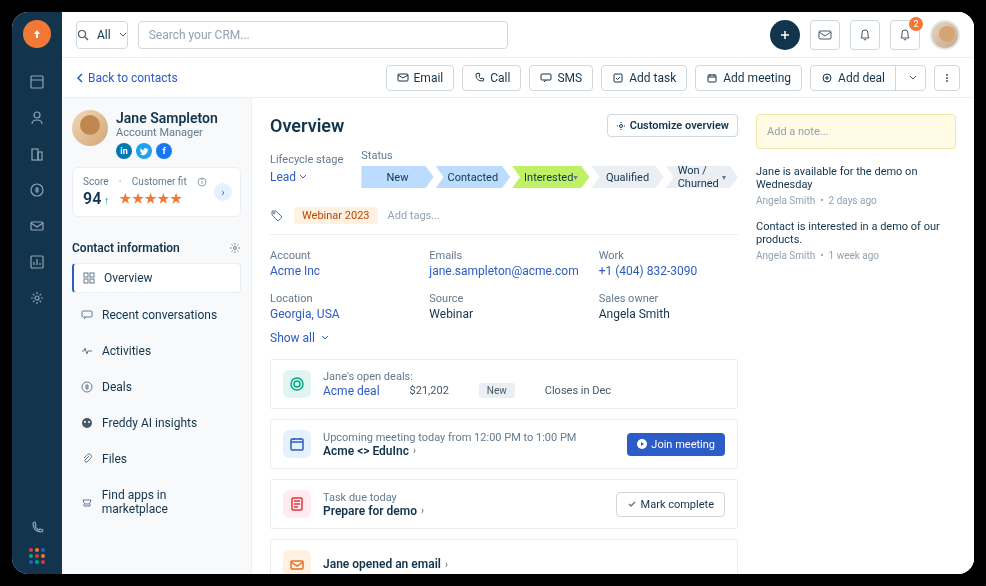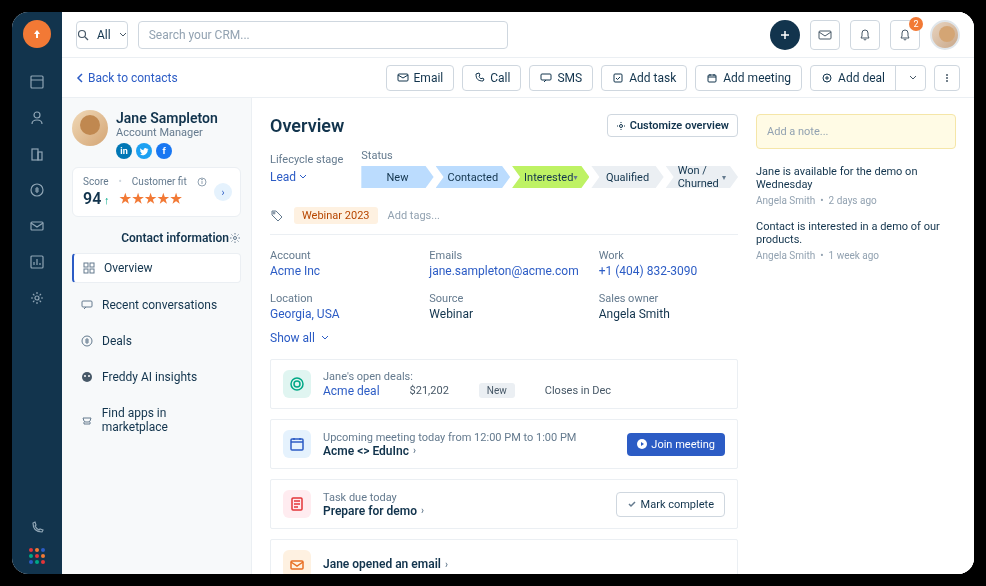--- a/index.html
+++ b/index.html
@@ -47,21 +47,21 @@
 .pava::after{content:'';position:absolute;width:20px;height:20px;background:#c08850;border-radius:50%;top:5px;left:8px;}
 .pname { font-weight: 600; font-size: 14px; text-align: right; }
 .prole { font-size: 11px; color: #647a8e; }
 .socials { display: flex; gap: 4px; margin-top: 4px; }
 .soc { width: 16px; height: 16px; border-radius: 50%; display: flex; align-items: center; justify-content: center; color: #fff; font-size: 9px; font-weight:bold;}
 .scorebox { background: #fff; border: 1px solid #ebeff3; border-radius: 6px; padding: 8px 10px; position: relative; }
 .scorelbl { font-size: 10px; color: #647a8e; display: flex; gap: 10px; align-items:center;}
 .scoreval { font-size: 16px; font-weight: 600; display: flex; align-items: center; gap: 10px; margin-top:2px;}
 .stars { color: #f27935; font-size: 13px; letter-spacing:1px;}
 .arrow-badge { position: absolute; right: 8px; top: 50%; transform: translateY(-50%); width: 18px; height: 18px; background: #e5f2fd; border-radius: 50%; display: flex; align-items: center; justify-content: center; color: #2c5cc5; font-size: 10px; }
-.ci-title { font-weight: 600; font-size: 12px; margin-top: 6px; display:flex; justify-content:flex-end; align-items:center;}
+.ci-title { font-weight: 600; font-size: 12px; margin-top: 16px; display:flex; justify-content:space-between; align-items:center;}
 .gear { color: #647a8e; font-size: 12px; }
 .navitem { display: flex; align-items: center; gap: 8px; padding: 7px 8px; border-radius: 4px; cursor: pointer; font-size: 12px; color: #12344d; }
 .navitem.active { background: #fff; border: 1px solid #ebeff3; border-left: 2px solid #2c5cc5; }
 .navitem .ic { width: 14px; height: 14px; display: flex; align-items: center; justify-content: center; color: #647a8e; font-size: 12px; }
 
 
 .main { flex: 1; background: #fff; padding: 16px 18px; overflow: auto; display:flex; gap:18px;}
 .left { flex: 1; }
 .right { width: 200px; }
 .ovtitle { font-size: 18px; font-weight: 600; margin-bottom: 12px; display:flex; justify-content:space-between; align-items:center;}
@@ -348,35 +348,51 @@
                 <svg width="12" height="12" viewBox="0 0 12 12" fill="none" stroke="currentColor">
                   <rect x="1" y="2" width="10" height="6" rx="1"></rect>
                   <path d="M3 10l2-2"></path>
                 </svg>
               </span>
               <span>Recent conversations</span>
             </div>
       <div class="navitem">
               <span class="ic">
                 <svg width="12" height="12" viewBox="0 0 12 12" fill="none" stroke="currentColor">
+                  <path d="M1 6h2l1-3 2 6 1-3h4"></path>
+                </svg>
+              </span>
+              <span>Activities</span>
+            </div>
+      <div class="navitem">
+              <span class="ic">
+                <svg width="12" height="12" viewBox="0 0 12 12" fill="none" stroke="currentColor">
                   <circle cx="6" cy="6" r="5"></circle>
                   <path d="M6 3v6M4 5h4M4 7h4"></path>
                 </svg>
               </span>
               <span>Deals</span>
             </div>
       <div class="navitem">
               <span class="ic">
                 <svg width="12" height="12" viewBox="0 0 12 12" fill="#475867">
                   <circle cx="6" cy="6" r="5"></circle>
                   <circle cx="4" cy="5" r="1" fill="#fff"></circle>
                   <circle cx="8" cy="5" r="1" fill="#fff"></circle>
                 </svg>
               </span>
               <span>Freddy AI insights</span>
+            </div>
+      <div class="navitem">
+              <span class="ic">
+                <svg width="12" height="12" viewBox="0 0 12 12" fill="none" stroke="currentColor">
+                  <path d="M8 3l-4 4a1.5 1.5 0 002 2l4-4a2.5 2.5 0 00-3.5-3.5L3 5"></path>
+                </svg>
+              </span>
+              <span>Files</span>
             </div>
       <div class="navitem">
               <span class="ic">
                 <svg width="12" height="12" viewBox="0 0 12 12" fill="none" stroke="currentColor">
                   <path d="M2 4h8l-1 3a2 2 0 01-2 1H5a2 2 0 01-2-1z"></path>
                   <path d="M3 8v2h6V8"></path>
                 </svg>
               </span>
               <span>Find apps in marketplace</span>
             </div>

